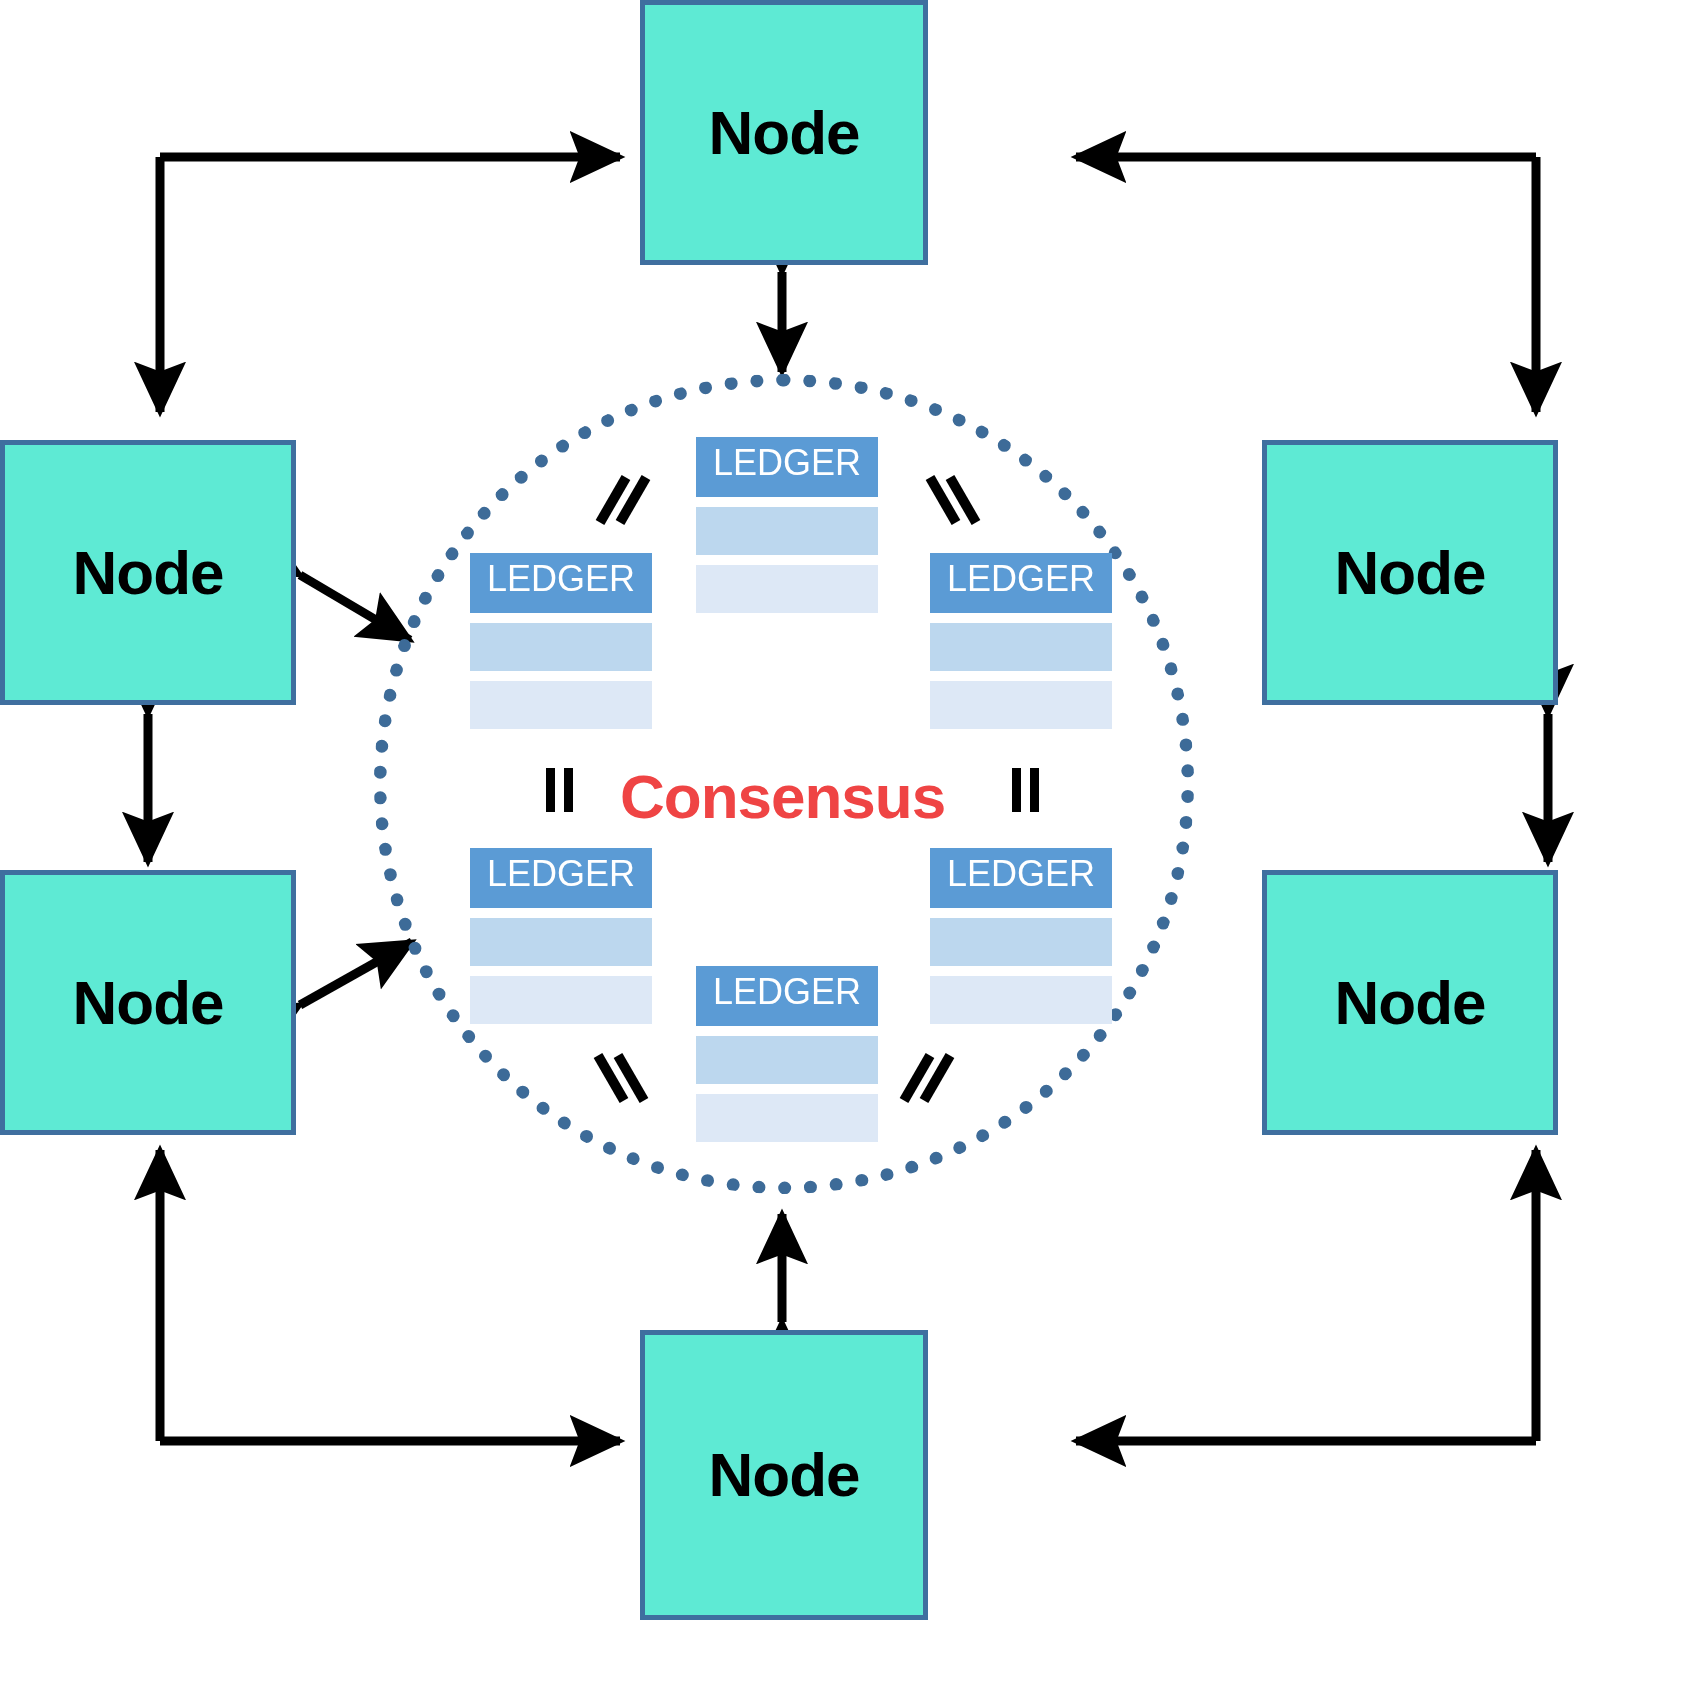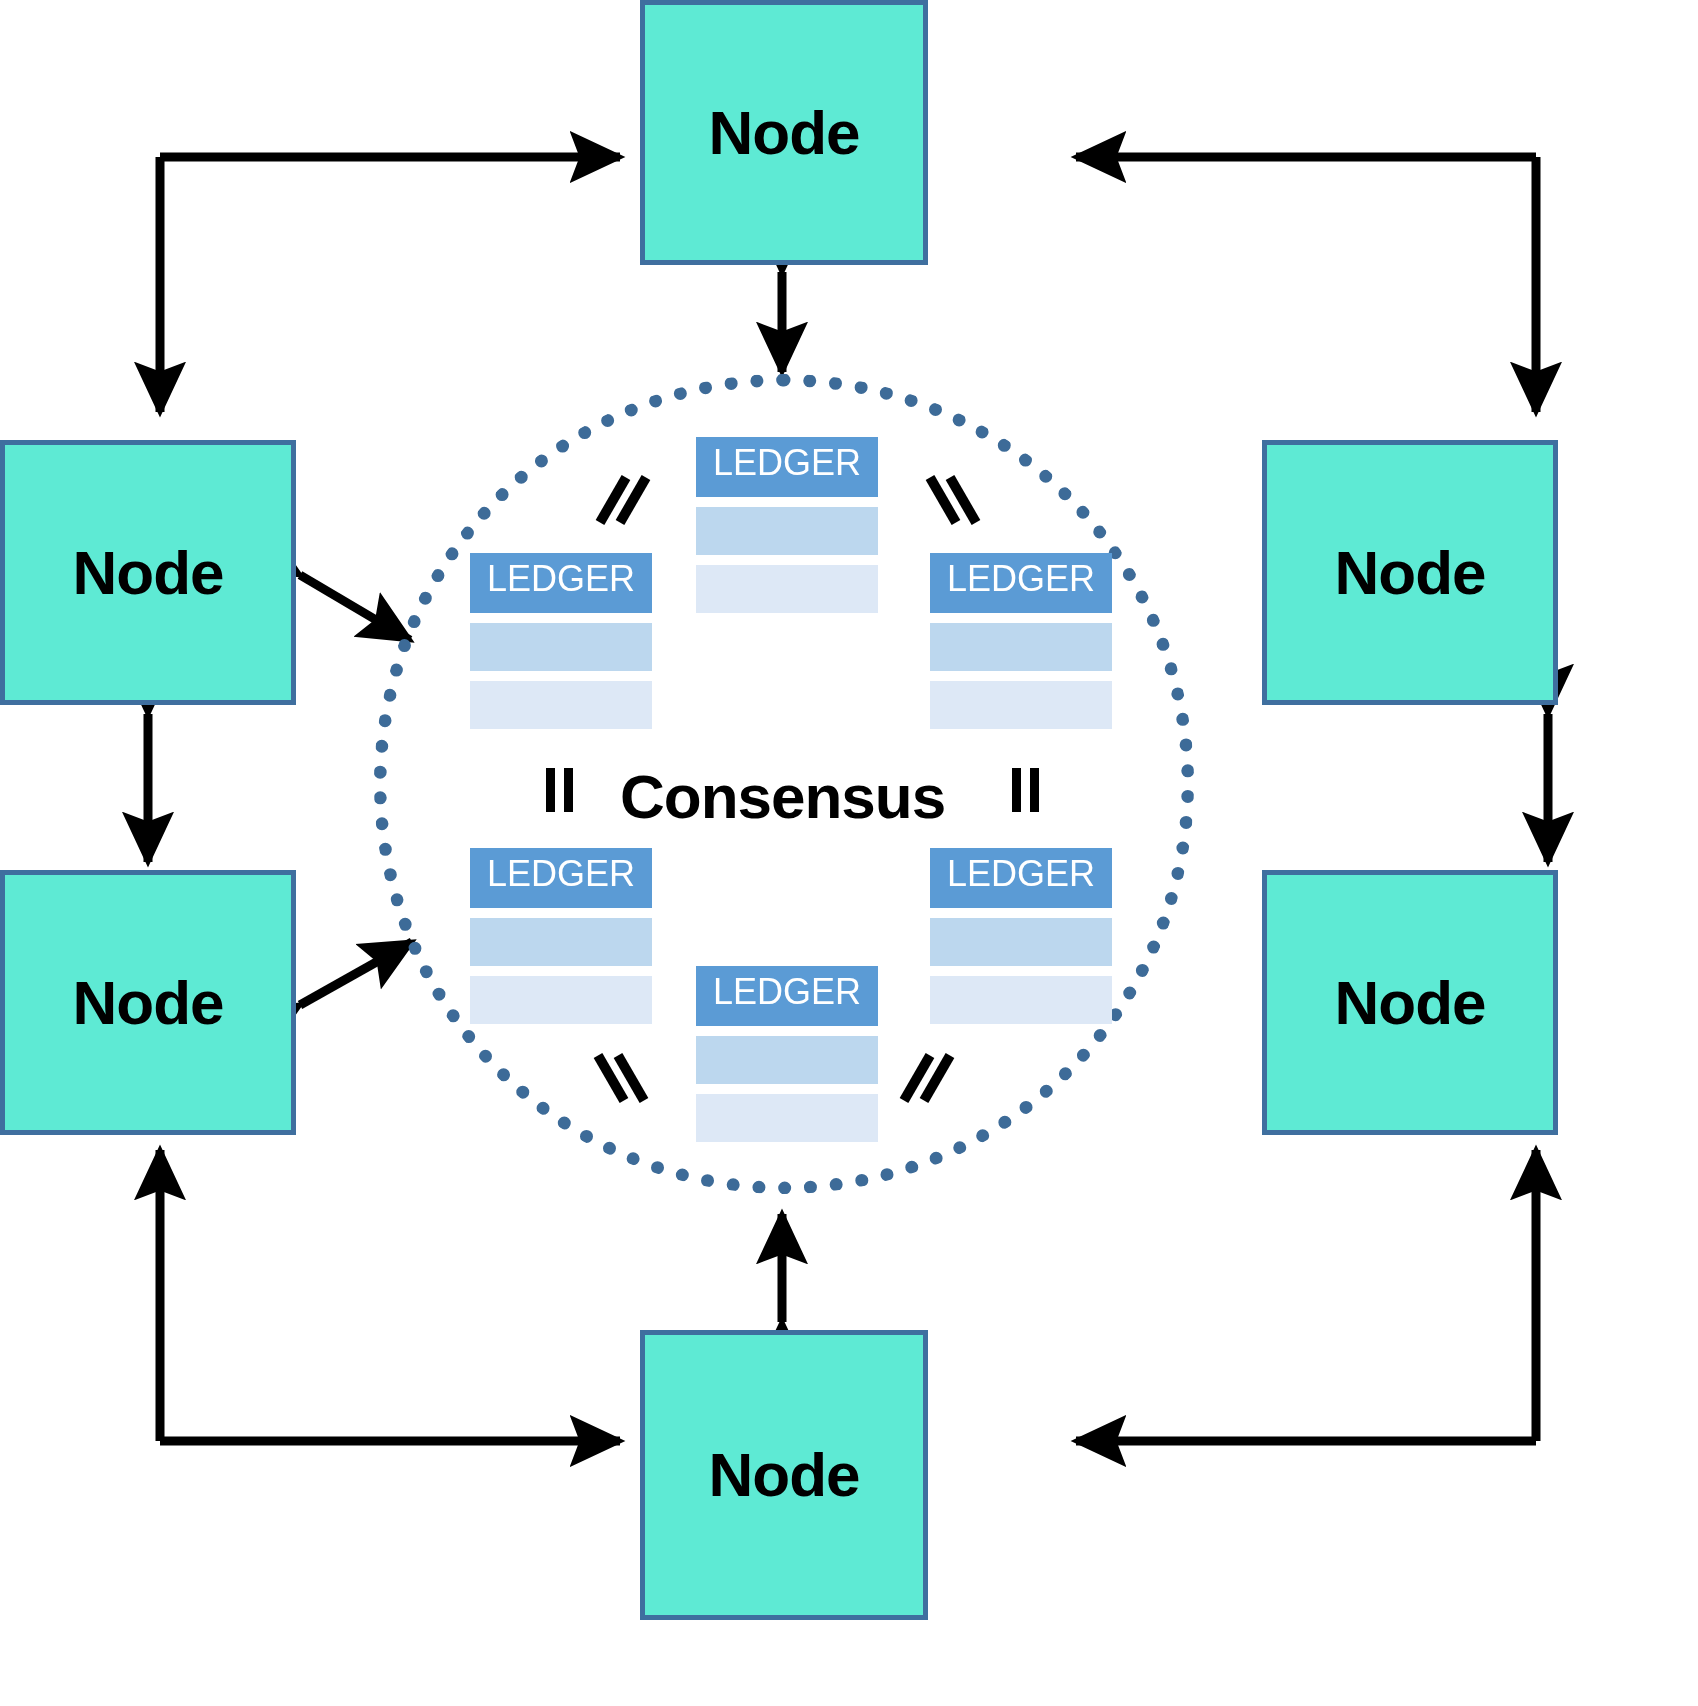--- a/index.html
+++ b/index.html
@@ -90,21 +90,21 @@
   .eq.slashB i { width: 10px; height: 52px; top: -4px; transform: rotate(-30deg); }
   .eq.slashB i:nth-child(1) { left: 6px; }
   .eq.slashB i:nth-child(2) { left: 26px; }
 
   
   .consensus-label {
     position: absolute;
     font-family: "Liberation Sans", sans-serif;
     font-weight: bold;
     font-size: 62px;
-    color: #000000;
+    color: #ef4444;
     white-space: nowrap;
     letter-spacing: -1px;
   }
   
   #arrows {
     position: absolute;
     left: 0;
     top: 0;
     width: 1698px;
     height: 1706px;

